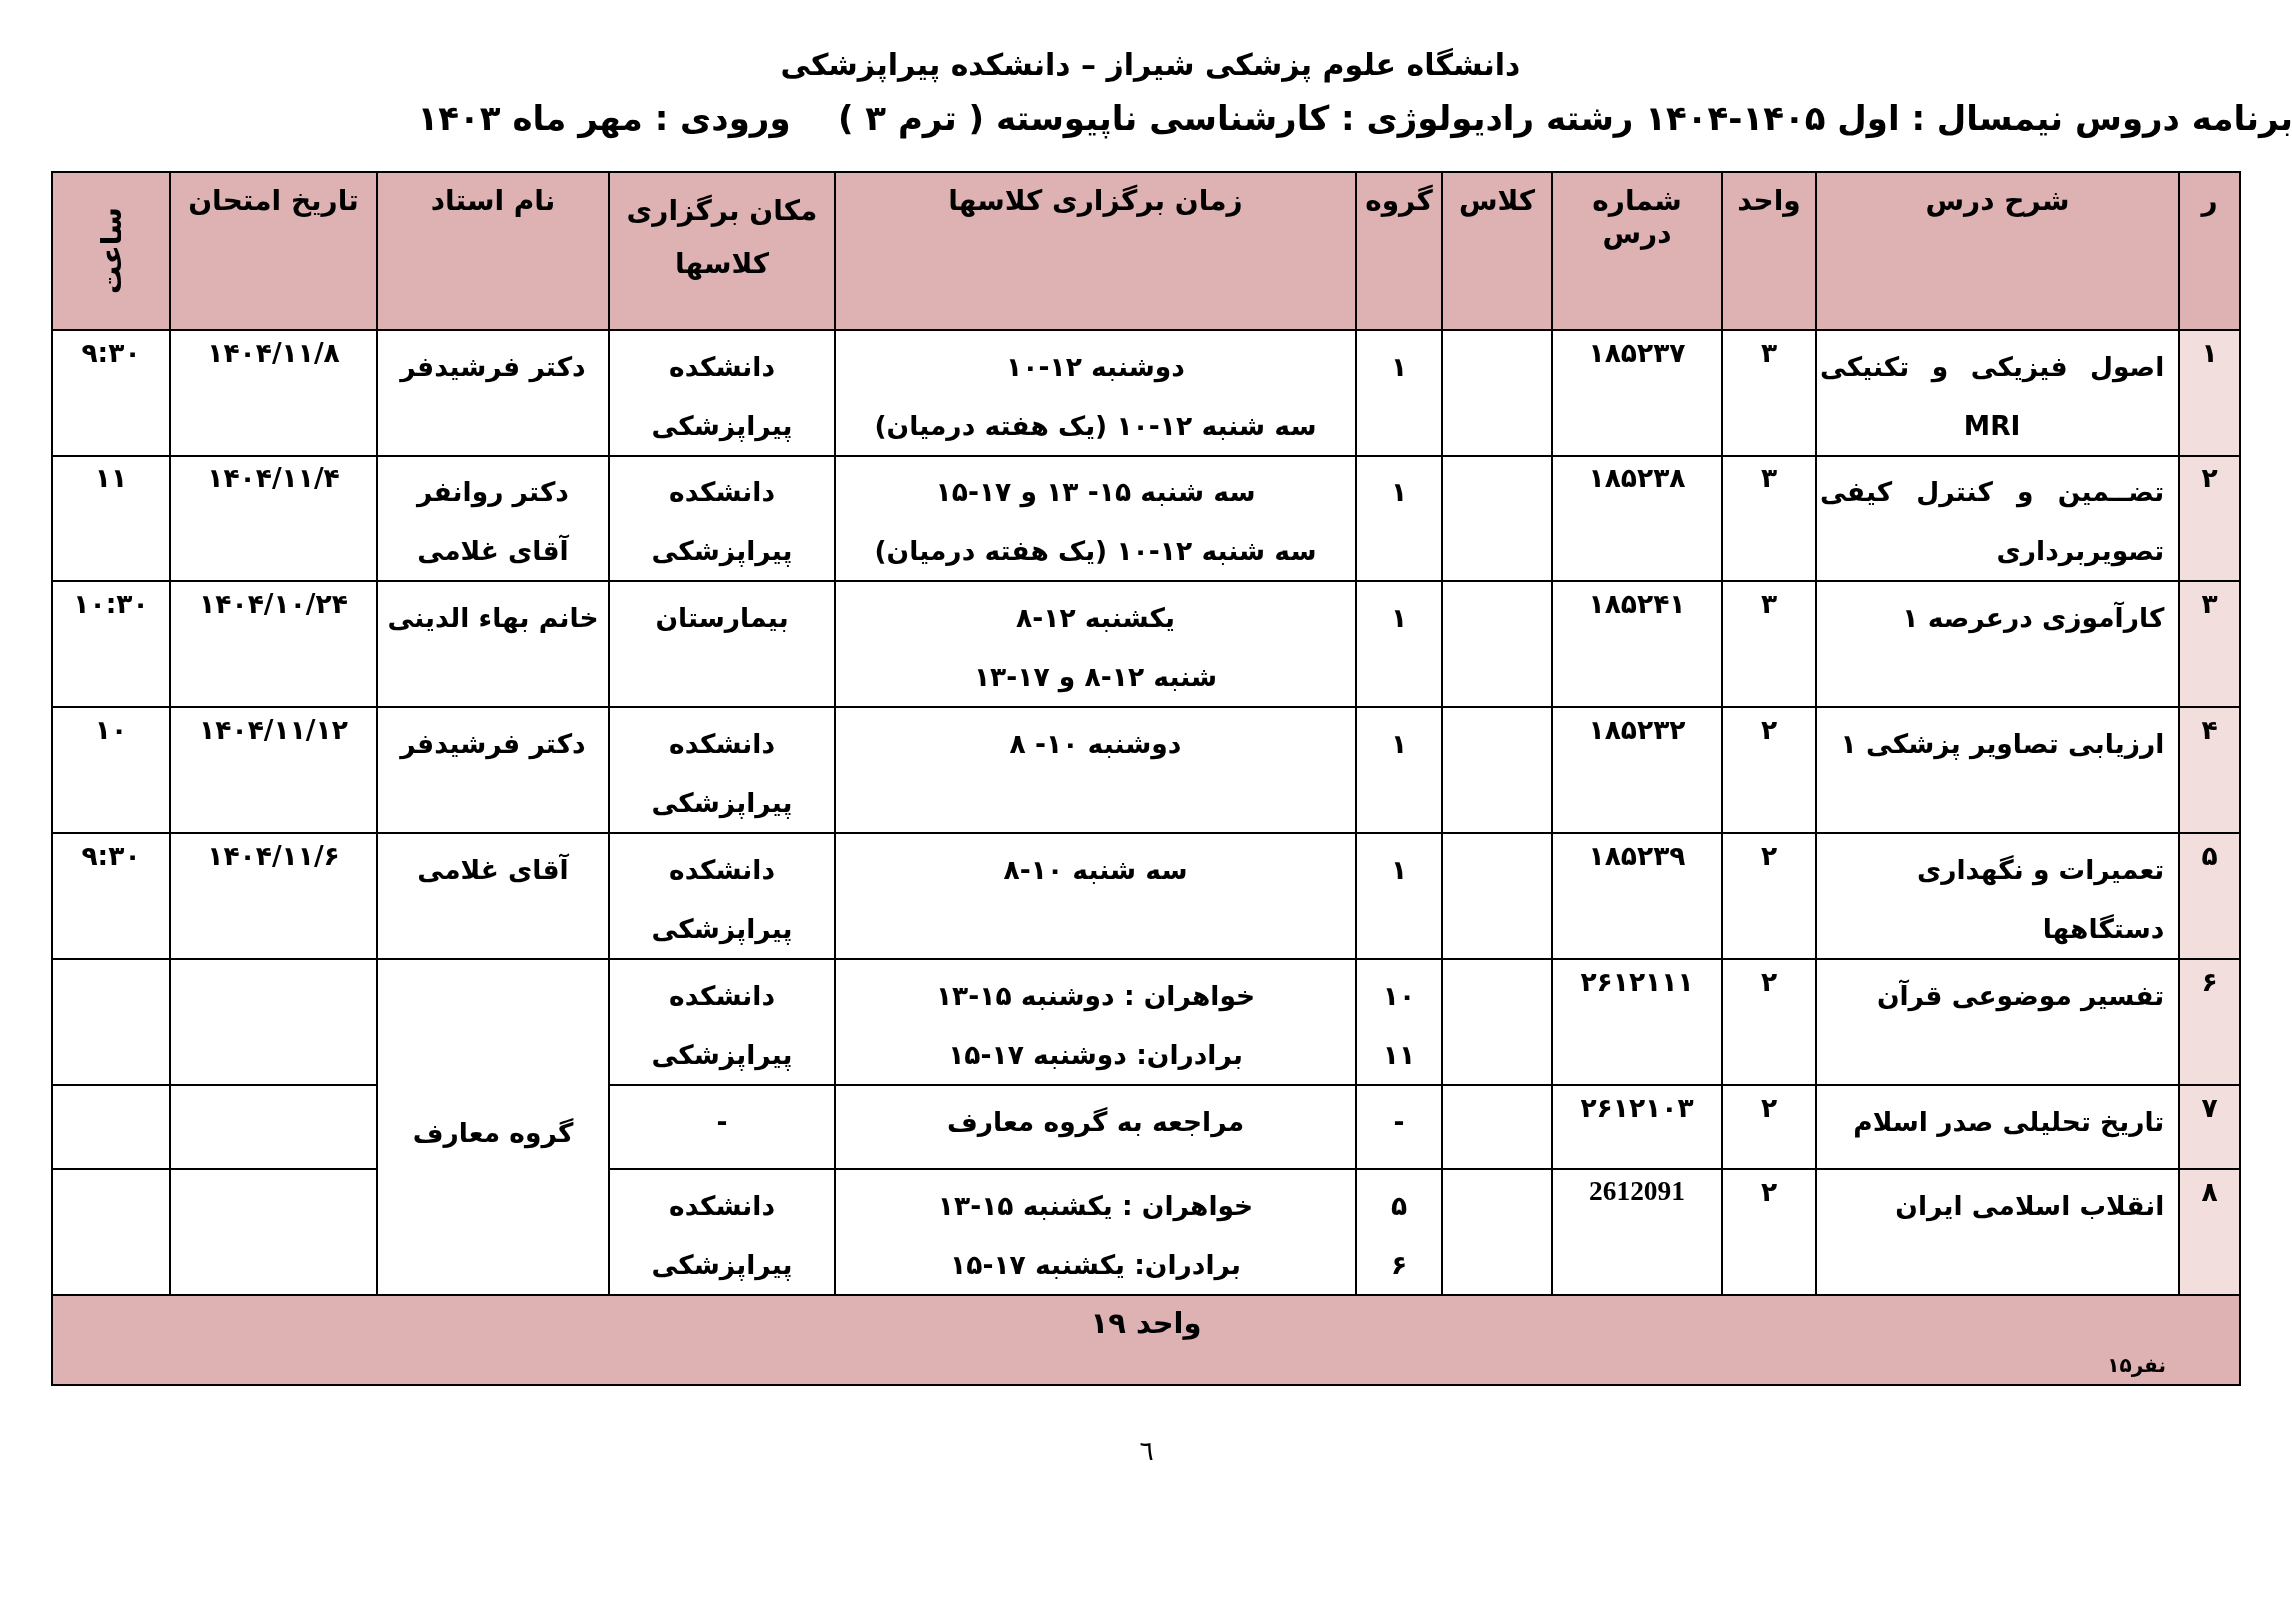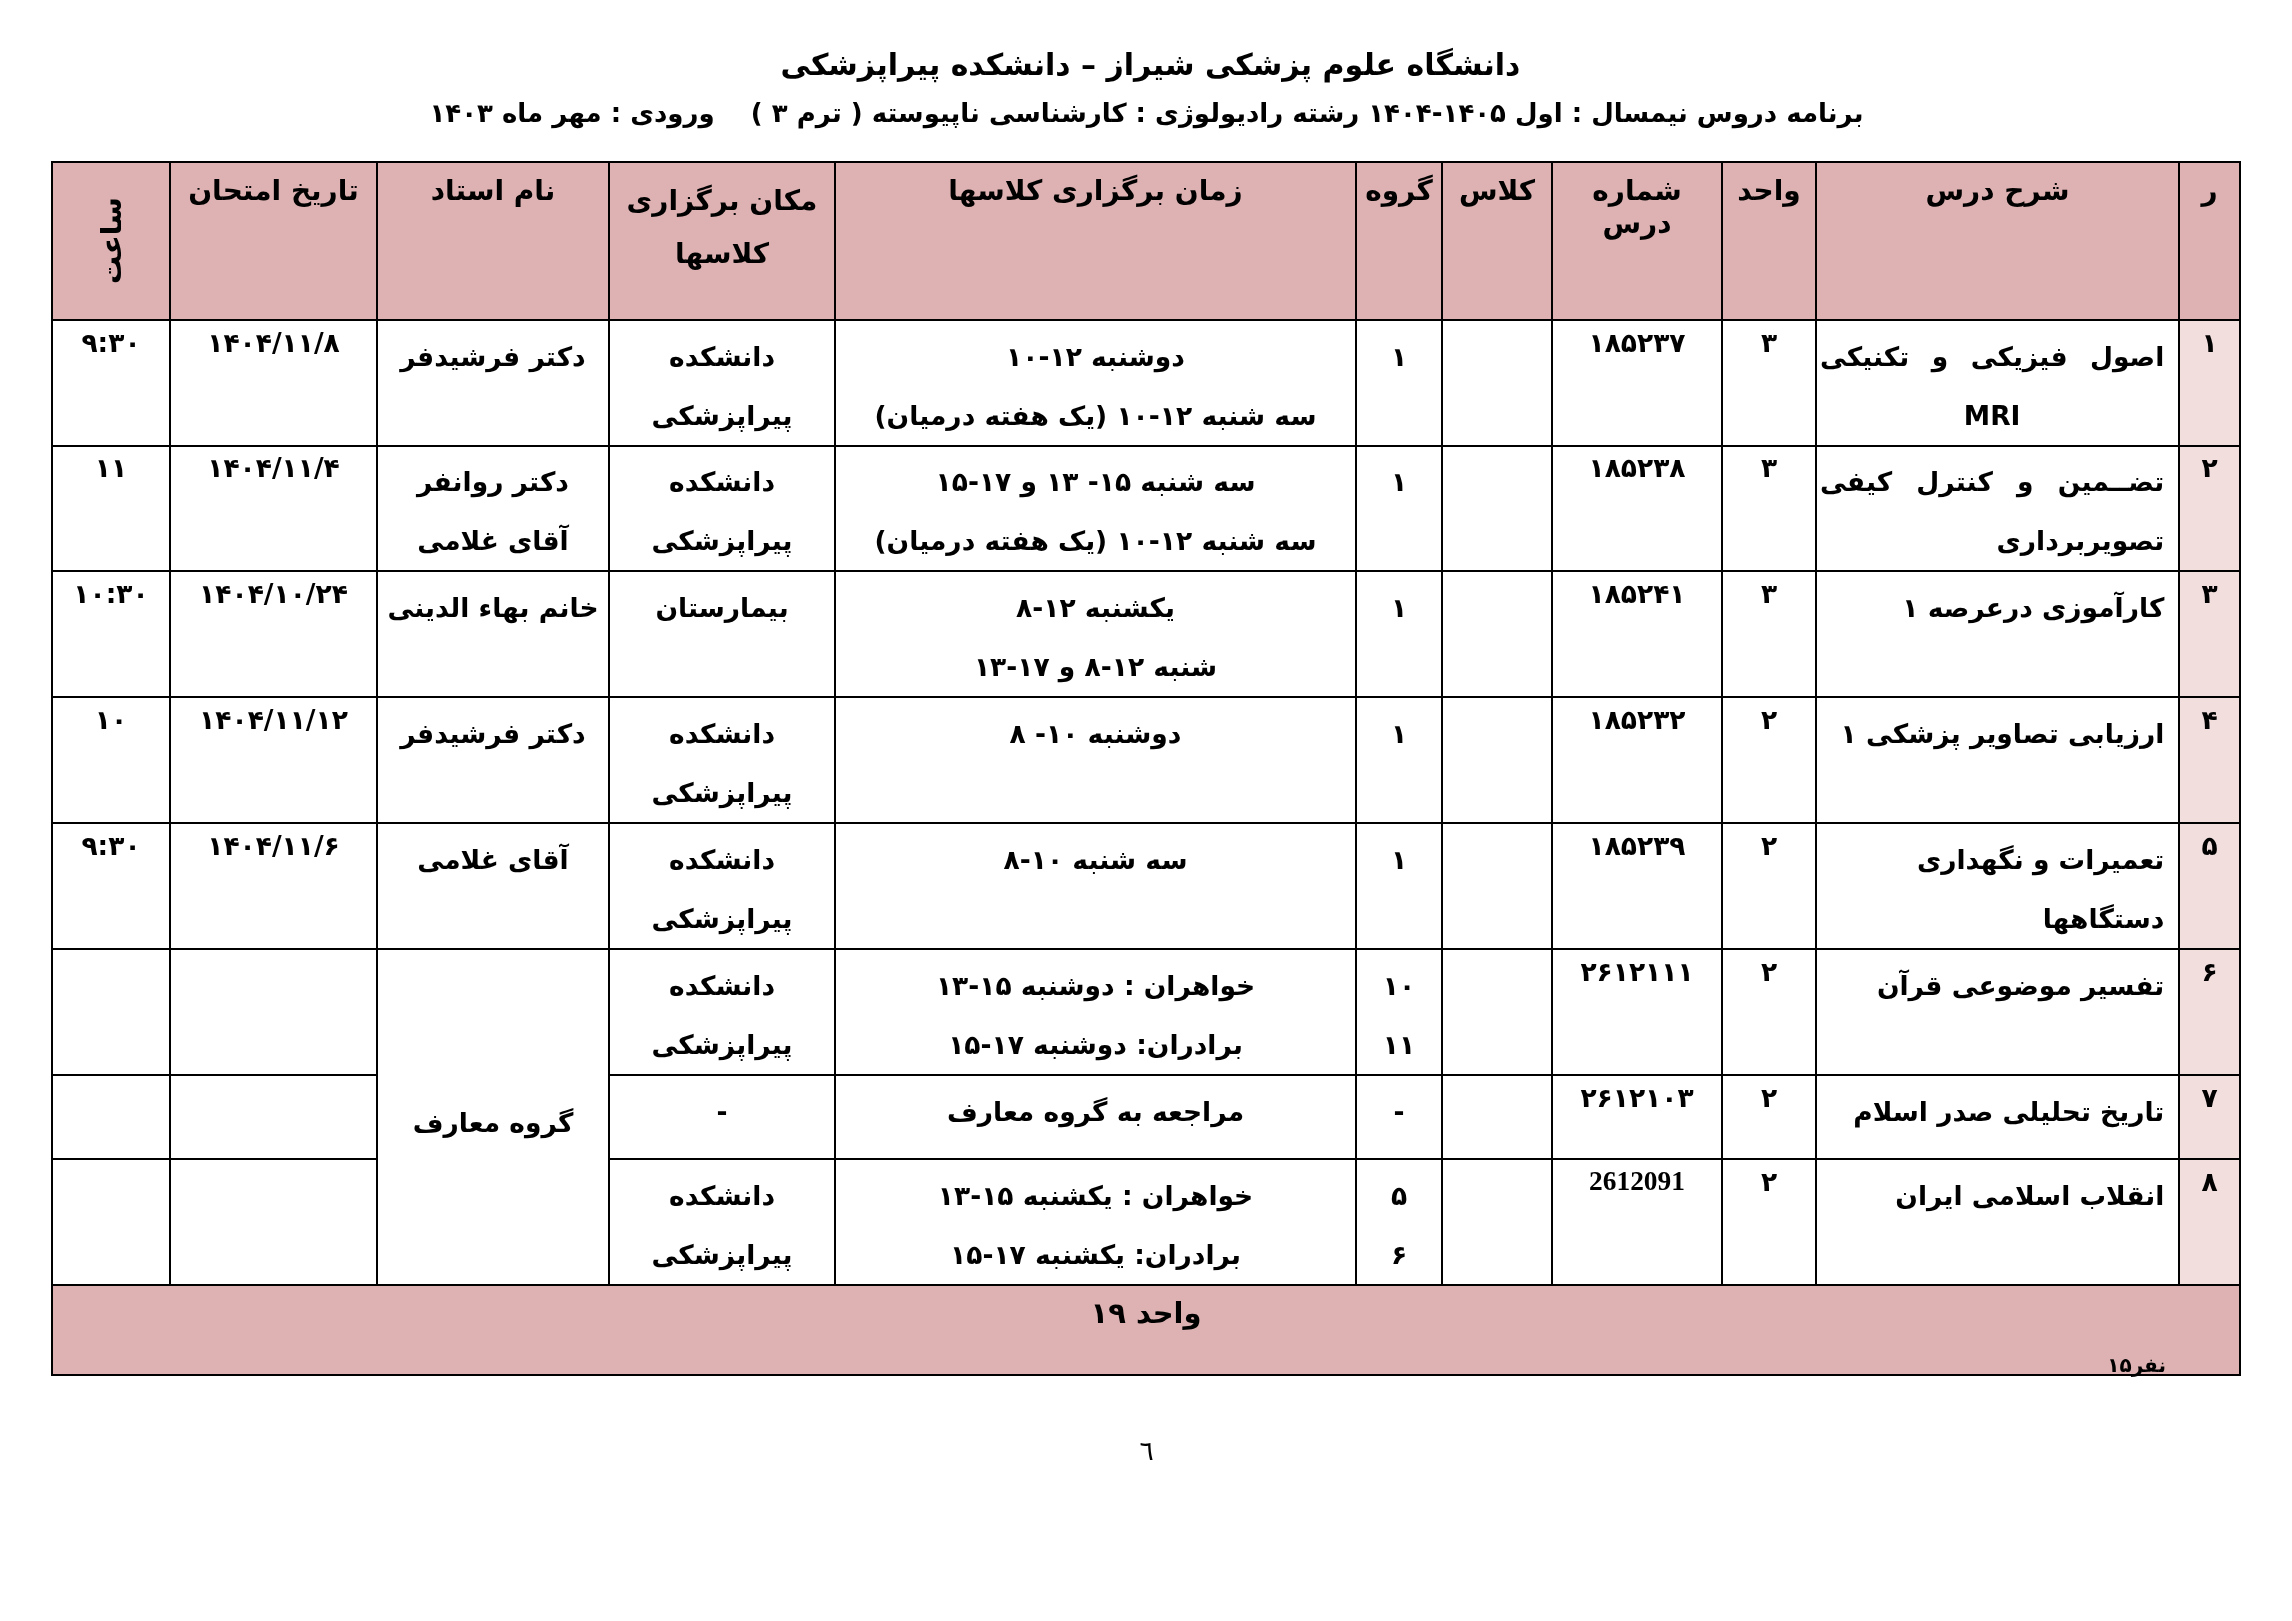--- a/index.html
+++ b/index.html
@@ -7,21 +7,21 @@
   body {
     width: 2293px; height: 1621px;
     background: #ffffff;
     color: #000;
     font-family: "DejaVu Sans", sans-serif;
     font-weight: bold;
     direction: rtl;
     position: relative;
   }
   .title1 { padding-top: 47px; text-align: center; font-size: 30px; padding-left: 8px; }
-  .title2 { margin-top: 15.7px; text-align: center; font-size: 26px; }
+  .title2 { margin-top: 15.7px; text-align: right; font-size: 34px; }
 
   table.schedule {
     border-collapse: collapse;
     table-layout: fixed;
     width: 2188px;
     margin: 33px 52px 0 auto;
     border: 2.9px solid #000;
   }
   th, td {
     border: 2px solid #000;

